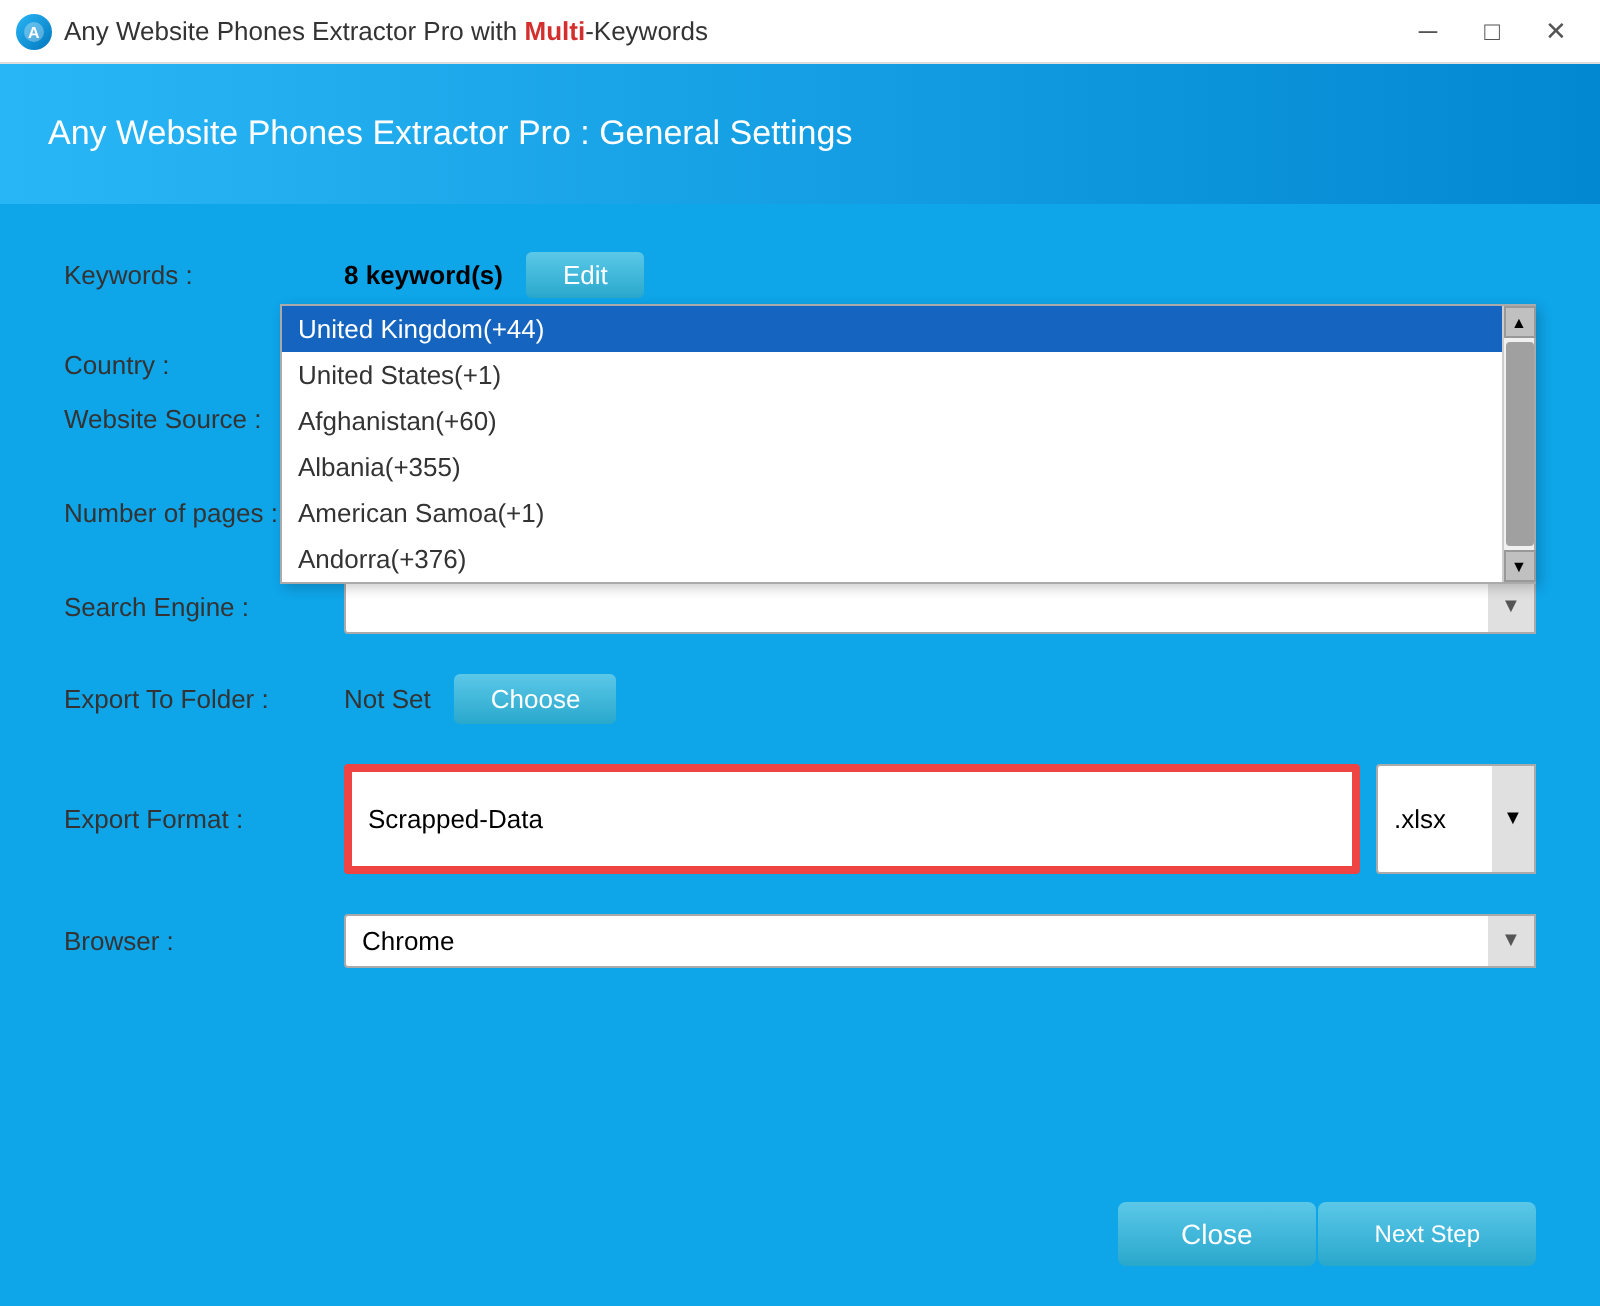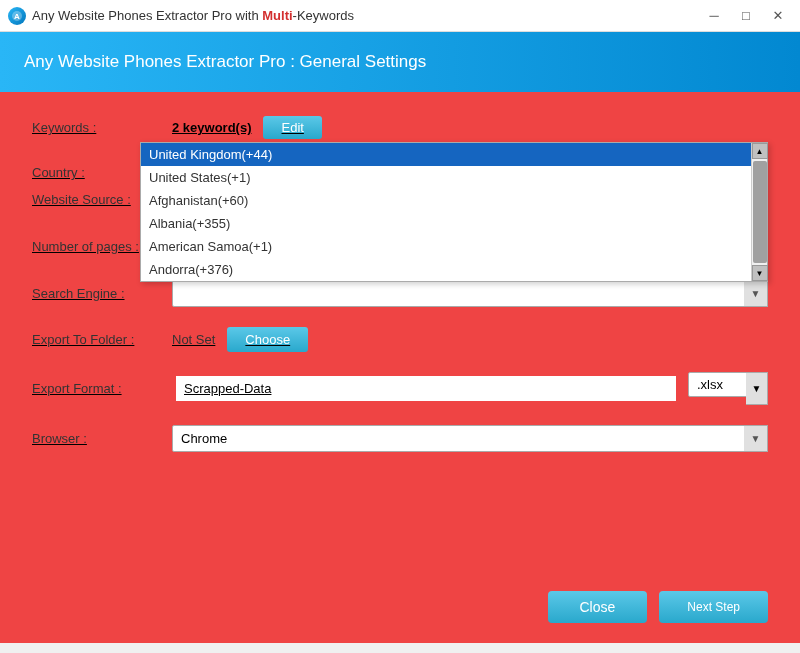--- a/index.html
+++ b/index.html
@@ -65,32 +65,31 @@
       justify-content: center;
     }
 
     
     .header-banner {
       background: linear-gradient(to right, #29b6f6, #0288d1);
       color: white;
       font-size: 17px;
       font-weight: 500;
       padding: 18px 24px;
-      height: 60px;
+      height: 70px;
       display: flex;
       align-items: center;
     }
 
     
     .main-content {
-      background: #ef4444;
+      background: #0ea5e9;
       padding: 24px 32px;
       height: calc(653px - 32px - 70px);
       position: relative;
-      text-decoration: underline;
     }
 
     
     .form-row {
       display: flex;
       align-items: center;
       margin-bottom: 20px;
       position: relative;
     }
     .form-label {
@@ -232,21 +231,21 @@
       border: 4px solid #ef4444;
       border-radius: 2px;
       font-size: 13px;
     }
     .export-ext-wrapper {
       position: relative;
       width: 80px;
     }
     .export-ext-select {
       width: 100%;
-      padding: 4px 8px;
+      padding: 19px 8px;
       border: 1px solid #aaa;
       border-radius: 2px;
       font-size: 13px;
       background: white;
       appearance: none;
       cursor: pointer;
     }
     .export-ext-arrow {
       position: absolute;
       right: 0;
@@ -262,21 +261,21 @@
       font-size: 10px;
       pointer-events: none;
     }
 
     
     .bottom-bar {
       position: absolute;
       bottom: 20px;
       right: 32px;
       display: flex;
-      gap: 12px;
+      gap: 1px;
     }
     .btn-close {
       background: linear-gradient(to bottom, #5bc8e8, #29a8cc);
       color: white;
       border: none;
       padding: 8px 32px;
       border-radius: 4px;
       cursor: pointer;
       font-size: 14px;
       min-width: 90px;
@@ -324,21 +323,21 @@
 
 <div class="header-banner">
   <span>Any Website Phones Extractor Pro : General Settings</span>
 </div>
 
 <div class="main-content">
 
   <div class="form-row">
     <div class="form-label">Keywords :</div>
     <div class="form-control" style="display:flex;align-items:center;">
-      <span class="keywords-value">2 keyword(s)</span>
+      <span class="keywords-value">8 keyword(s)</span>
       <button class="btn-edit">Edit</button>
     </div>
   </div>
 
   <div class="form-row" style="margin-bottom:0;">
     <div class="form-label">Country :</div>
     <div class="form-control">
       <div class="select-wrapper">
         <select class="select-box">
           <option>United Kingdom(+44)</option>

